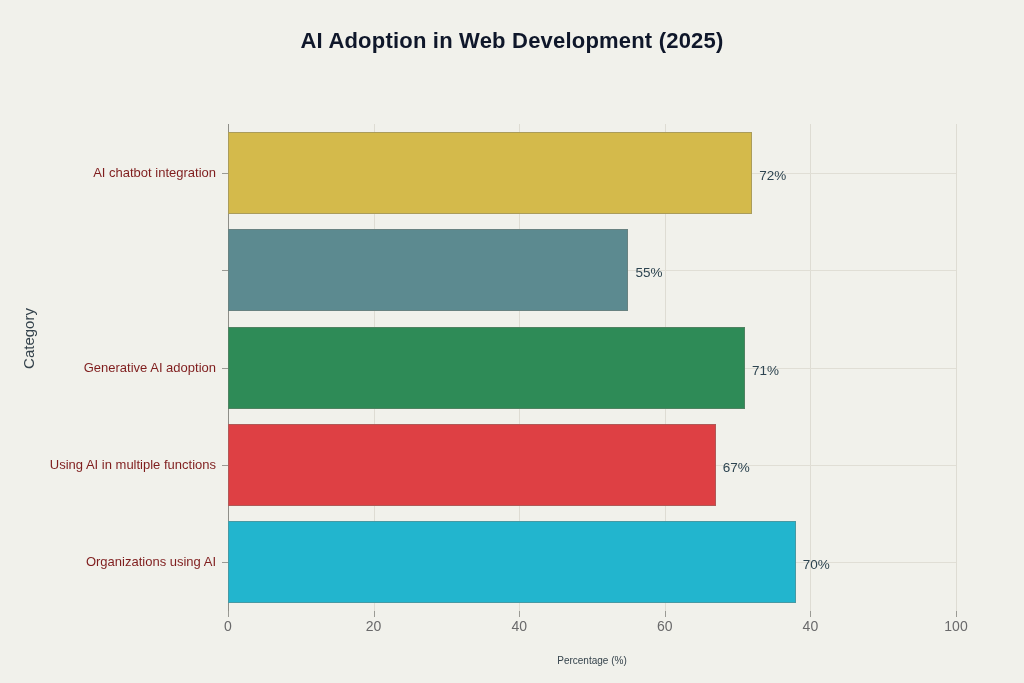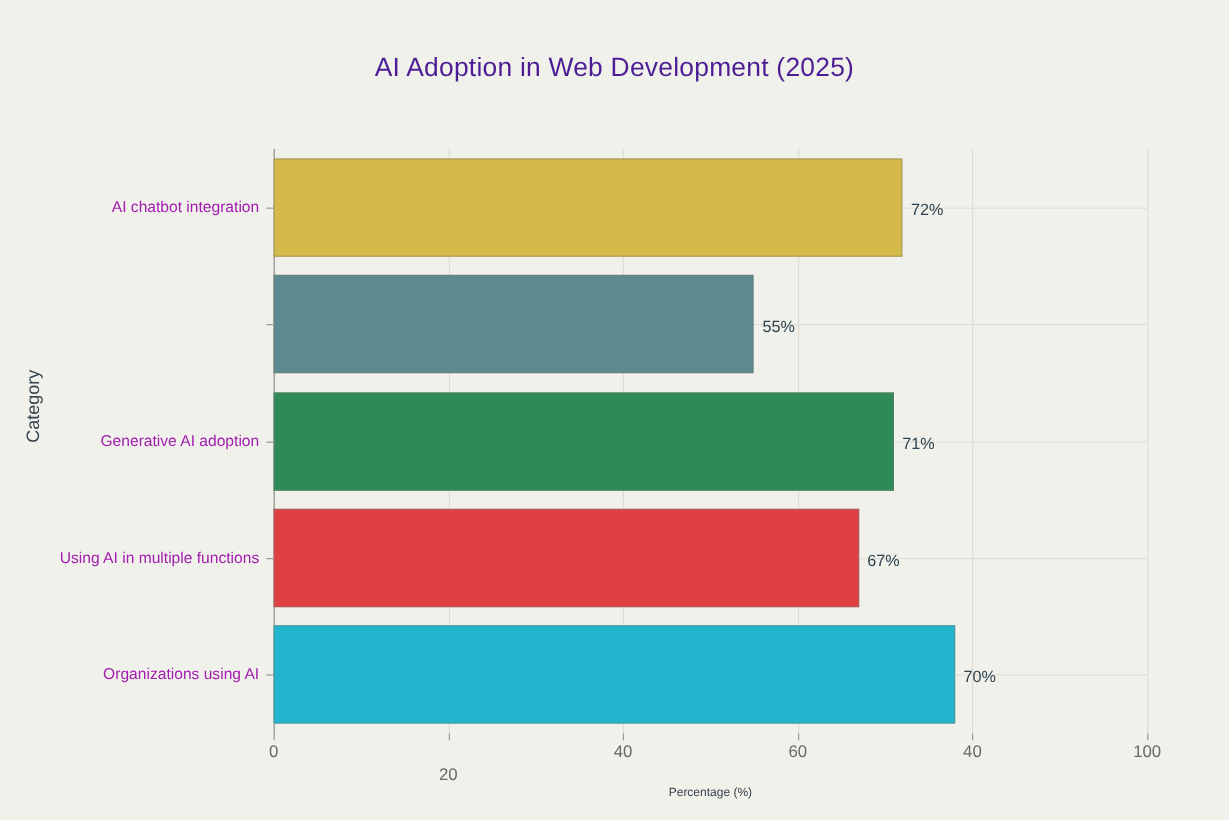--- a/index.html
+++ b/index.html
@@ -22,24 +22,23 @@
   }
 
   
   #chart-title {
     position: absolute;
     left: 0;
     top: 28px;
     width: 1024px;
     text-align: center;
     font-size: 22px;
-    font-weight: normal;
-    color: #4c1d95;
+    font-weight: bold;
+    color: #0f172a;
     letter-spacing: 0.2px;
-    margin-top: 15px;
   }
 
   
   #plot-area {
     position: absolute;
     left: 228px;
     top: 124px;
     width: 728px;
     height: 487px;
   }
@@ -92,21 +91,21 @@
     color: #2d4450;
     white-space: nowrap;
   }
 
   
   .ytick-label {
     position: absolute;
     right: 740px;           
     text-align: right;
     font-size: 13px;
-    color: #a21caf;
+    color: #7f1d1d;
     white-space: nowrap;
   }
   .ytick-mark {
     position: absolute;
     width: 6px;
     height: 1px;
     background: #9a9a94;
   }
 
   
@@ -200,21 +199,21 @@
     <div class="ytick-label" style="left: 0px; right: auto; width: 216px; top: 456.9px;">Using AI in multiple functions</div>
     <div class="ytick-mark" style="left: 222px; top: 464.9px;"></div>
     <div class="ytick-label" style="left: 0px; right: auto; width: 216px; top: 359.5px;">Generative AI adoption</div>
     <div class="ytick-mark" style="left: 222px; top: 367.5px;"></div>
     <div class="ytick-mark" style="left: 222px; top: 270.1px;"></div>
     <div class="ytick-label" style="left: 0px; right: auto; width: 216px; top: 164.7px;">AI chatbot integration</div>
     <div class="ytick-mark" style="left: 222px; top: 172.7px;"></div>
     <div class="xtick-mark" style="left: 228px;"></div>
     <div class="xtick-label" style="left: 228px;">0</div>
     <div class="xtick-mark" style="left: 373.6px;"></div>
-    <div class="xtick-label" style="left: 373.6px; margin-top: 19px;">20</div>
+    <div class="xtick-label" style="left: 373.6px;">20</div>
     <div class="xtick-mark" style="left: 519.2px;"></div>
     <div class="xtick-label" style="left: 519.2px;">40</div>
     <div class="xtick-mark" style="left: 664.8px;"></div>
     <div class="xtick-label" style="left: 664.8px;">60</div>
     <div class="xtick-mark" style="left: 810.4px;"></div>
     <div class="xtick-label" style="left: 810.4px;">40</div>
     <div class="xtick-mark" style="left: 956px;"></div>
     <div class="xtick-label" style="left: 956px;">100</div>
   </div>
 

